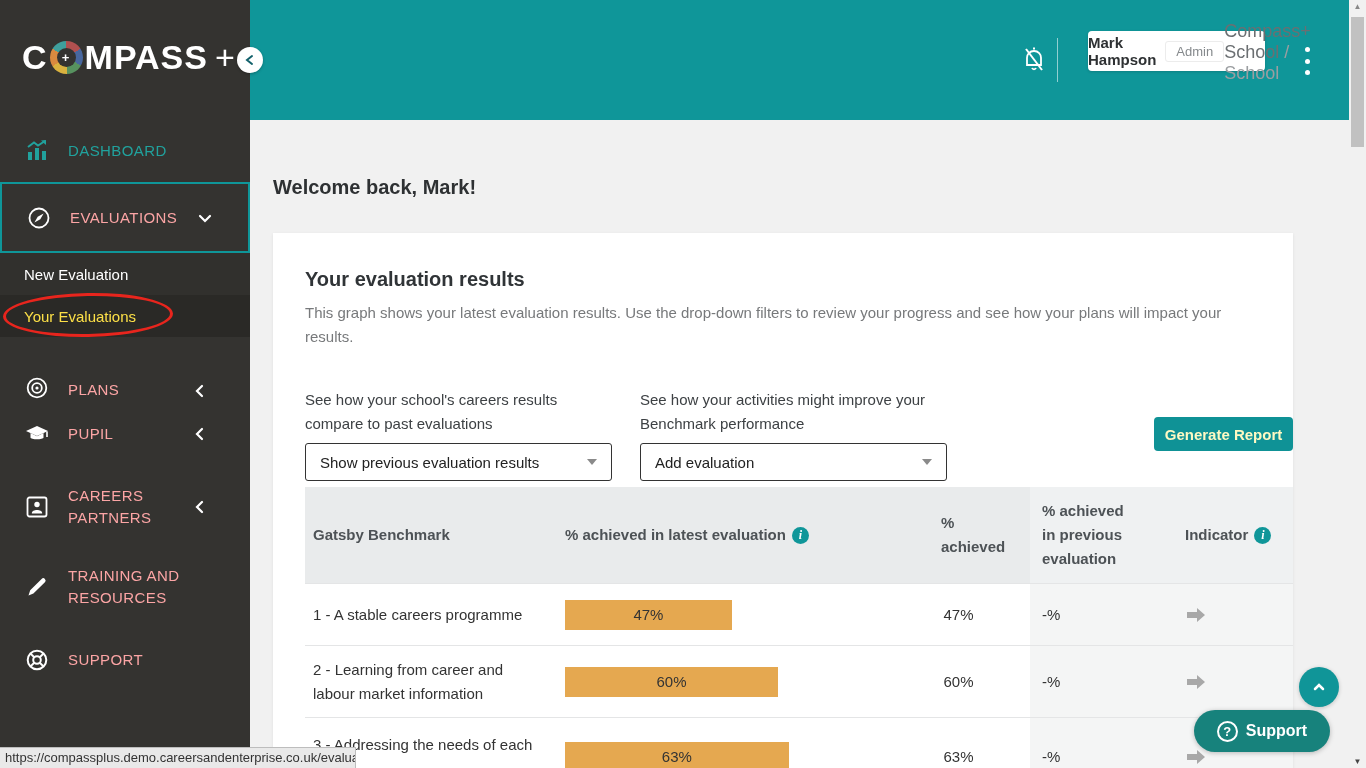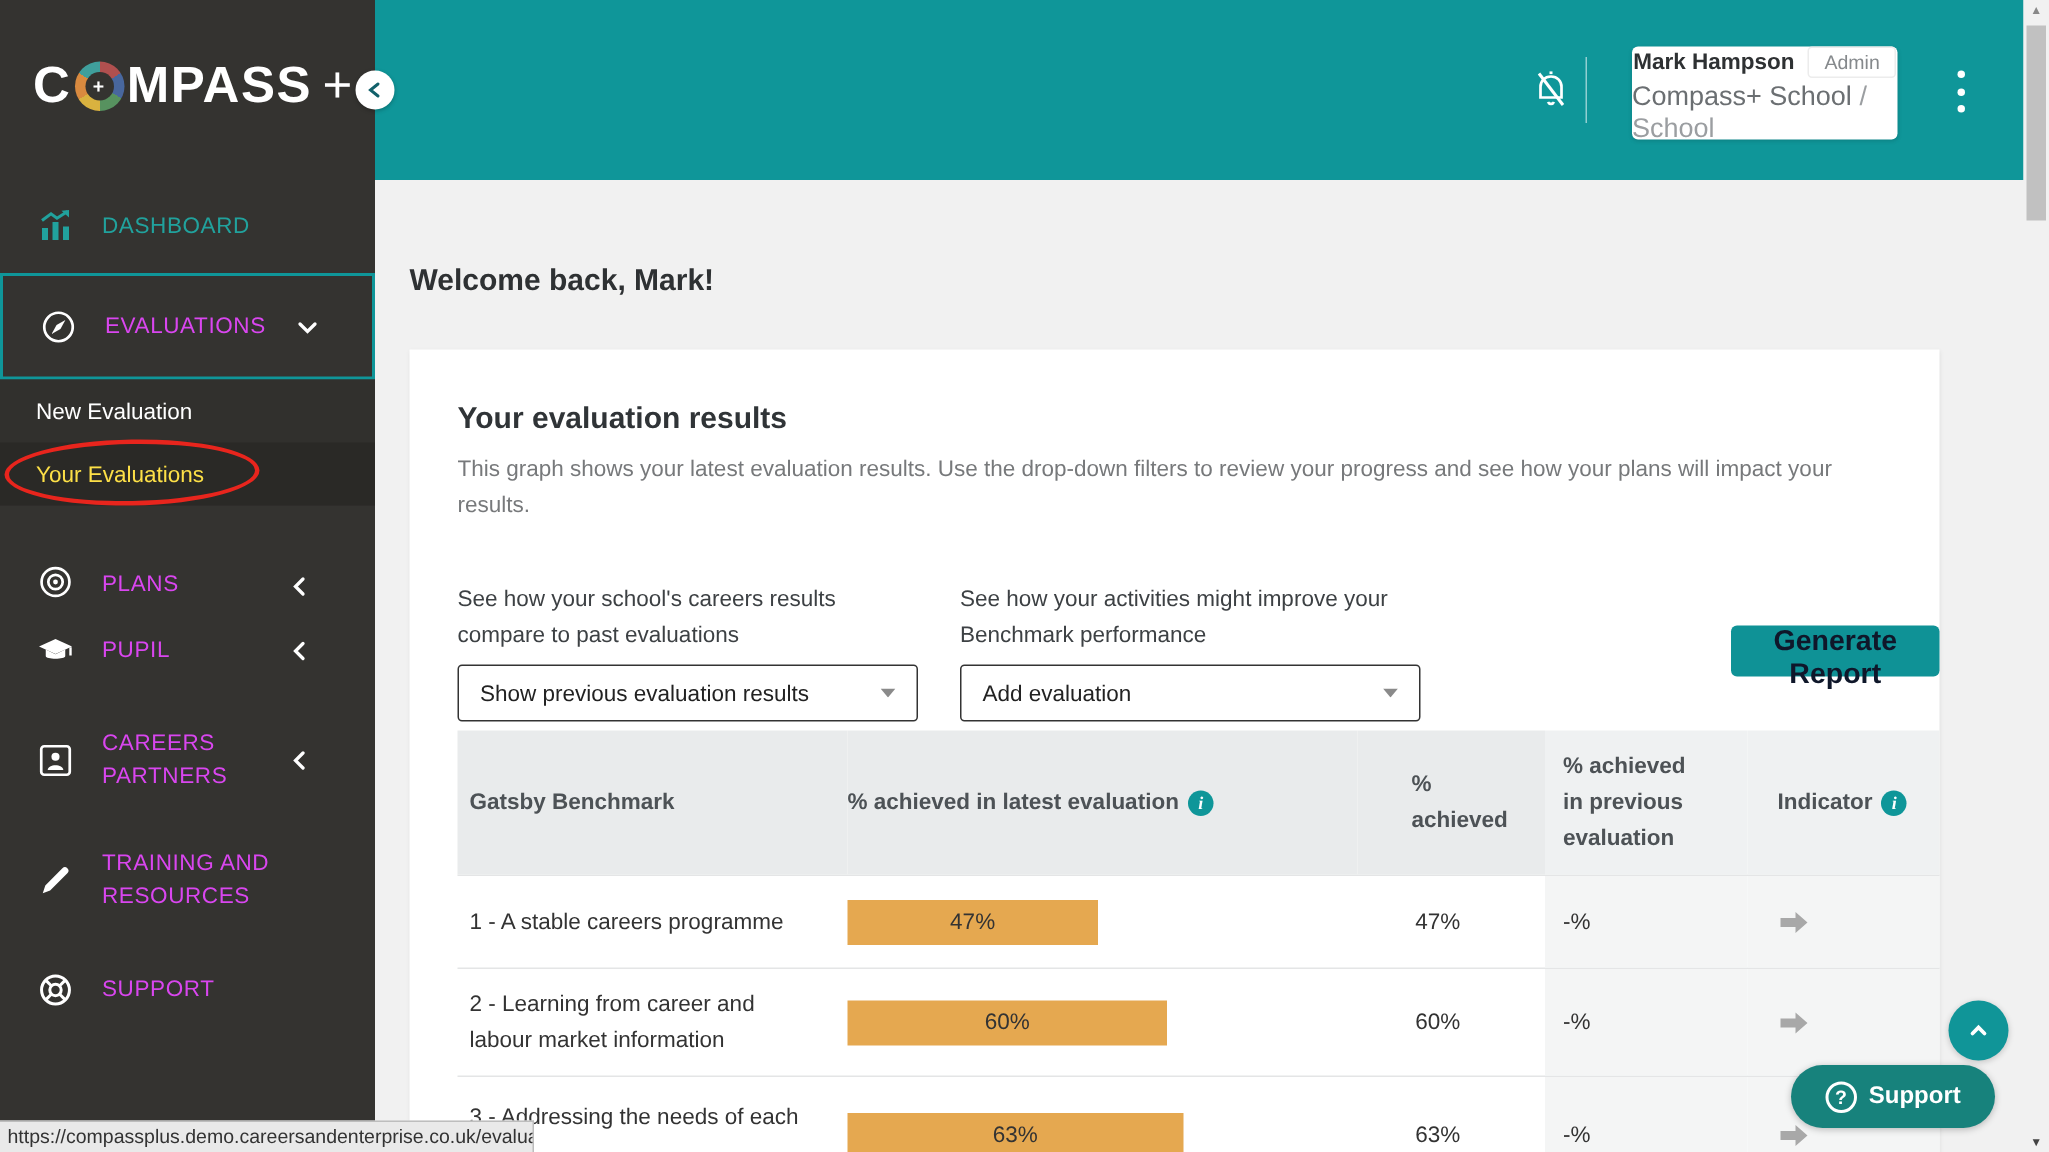--- a/index.html
+++ b/index.html
@@ -4,43 +4,43 @@
 <style>
   * { margin:0; padding:0; box-sizing:border-box; }
   html,body { width:1366px; height:768px; overflow:hidden; }
   body { font-family:"Liberation Sans", sans-serif; background:#f1f1f1; }
   .page { position:relative; width:1366px; height:768px; overflow:hidden; }
 
   
   .topbar { position:absolute; left:250px; top:0; width:1099px; height:120px; background:#0f9699; z-index:1; }
   .bell-wrap { position:absolute; left:768px; top:44px; width:32px; height:32px; cursor:pointer; }
   .topbar-divider { position:absolute; left:807px; top:38px; width:1px; height:44px; background:rgba(255,255,255,.55); }
-  .user-card { position:absolute; left:838px; top:31px; width:177px; height:62px; background:#fff; border-radius:4px;
-               box-shadow:0 1px 3px rgba(0,0,0,.15); display:flex; flex-direction:column; justify-content:space-between; align-items:center; cursor:pointer; }
+  .user-card { position:absolute; left:838px; top:31px; width:177px; height:40px; background:#fff; border-radius:4px;
+               box-shadow:0 1px 3px rgba(0,0,0,.15); display:flex; flex-direction:row; justify-content:space-between; align-items:center; cursor:pointer; }
   .user-line1 { display:flex; align-items:center; gap:9px; }
   .user-name { font-size:15px; font-weight:bold; color:#2e3133; }
   .user-role { font-size:13px; color:#85898c; background:#fff; border:1px solid #ececec; border-radius:3px; padding:2px 10px; }
   .user-line2 { margin-top:2px; font-size:18px; }
   .user-org { color:#6b6f72; }
   .user-org-suffix { color:#9b9ea1; }
   .kebab { position:absolute; left:1050px; top:47px; width:14px; height:28px; display:flex; flex-direction:column; align-items:center; justify-content:space-between; cursor:pointer; }
   .kebab i { width:5px; height:5px; border-radius:50%; background:#fff; }
 
   
   .sidebar { position:absolute; left:0; top:0; width:250px; height:768px; background:#343330; z-index:2; color:#fff; }
   .logo-area { position:relative; height:120px; }
   .logo { position:absolute; left:22px; top:38px; display:flex; align-items:center; font-size:34px; font-weight:600; letter-spacing:1px; color:#fff; }
   .logo-o { display:inline-flex; align-items:center; justify-content:center; width:33px; height:33px; border-radius:50%; margin:0 2px;
             background:conic-gradient(#b0504f 0 16%, #48679e 16% 33%, #57925f 33% 50%, #d9b23f 50% 66%, #d98a3f 66% 84%, #3f9f9c 84% 100%); }
   .logo-o-inner { width:19px; height:19px; border-radius:50%; background:#343330; color:#fff; font-size:13px; font-weight:bold;
                   display:flex; align-items:center; justify-content:center; }
   .logo-plus { margin-left:7px; font-weight:400; }
   .collapse-btn { position:absolute; left:237px; top:47px; width:26px; height:26px; border-radius:50%; background:#fff; border:none;
                   box-shadow:0 1px 3px rgba(0,0,0,.25); display:flex; align-items:center; justify-content:center; cursor:pointer; z-index:3; }
-  .nav-item { display:flex; align-items:center; padding-left:24px; gap:18px; font-size:15px; letter-spacing:.4px; color:#d946ef; cursor:pointer; }
+  .nav-item { display:flex; align-items:center; padding-left:24px; gap:18px; font-size:15px; letter-spacing:.4px; color:#fca5a5; cursor:pointer; }
   .nav-item .nav-label { line-height:22px; width:124px; }
   .nav-chevron { margin-left:auto; margin-right:40px; display:flex; }
   .nav-dashboard { height:62px; color:#21a29d; }
   .nav-dashboard .nav-label { width:auto; }
   .nav-evaluations { height:71px; border:2px solid #0f9699; }
   .subnav { background:#31302d; }
   .subitem { height:42px; display:flex; align-items:center; padding-left:24px; font-size:15px; color:#fff; cursor:pointer; }
   .subitem.active { background:#2a2926; color:#fde047; }
   .nav-plans { height:64px;align-items:flex-end; }
   .nav-pupil { height:66px; }
@@ -60,22 +60,22 @@
           box-shadow:0 1px 3px rgba(0,0,0,.08); padding:34px 0 0 32px; }
   .card-title { font-size:20px; font-weight:bold; color:#303437; line-height:24px; }
   .card-desc { margin-top:10px; font-size:15px; color:#77797b; line-height:24px; }
   .card-desc span { display:block; }
   .filters-row { position:relative; margin-top:39px; width:988px; display:flex; }
   .filter-group { width:307px; }
   .filter-group + .filter-group { margin-left:28px; }
   .filter-label { font-size:15px; color:#3d4144; line-height:24px; height:48px; }
   .select { margin-top:7px; height:38px; border:1px solid #333; border-radius:3px; background:#fff; display:flex; align-items:center;
             justify-content:space-between; padding:0 14px; font-size:15px; color:#222; cursor:pointer; }
-  .generate-btn { position:absolute; right:0; top:29px; width:139px; height:34px; background:#0f9296; color:#0f172a; border:none;
-                  border-radius:4px; font-size:19px; font-weight:bold; font-family:"Liberation Sans",sans-serif; cursor:pointer; }
+  .generate-btn { position:absolute; right:0; top:29px; width:139px; height:34px; background:#0f9296; color:#fef9c3; border:none;
+                  border-radius:4px; font-size:15px; font-weight:bold; font-family:"Liberation Sans",sans-serif; cursor:pointer; }
 
   
   .table { margin-top:6px; width:988px; font-size:15px; }
   .trow { display:flex; }
   .thead { height:96px; font-weight:bold; color:#4d5256; }
   .thead .c1,.thead .c2,.thead .c3 { background:#e9ebec; }
   .thead .c4,.thead .c5 { background:#eff1f2; }
   .cell { display:flex; align-items:center; }
   .c1 { width:260px; padding:0 30px 0 8px; }
   .c2 { width:340px; }

